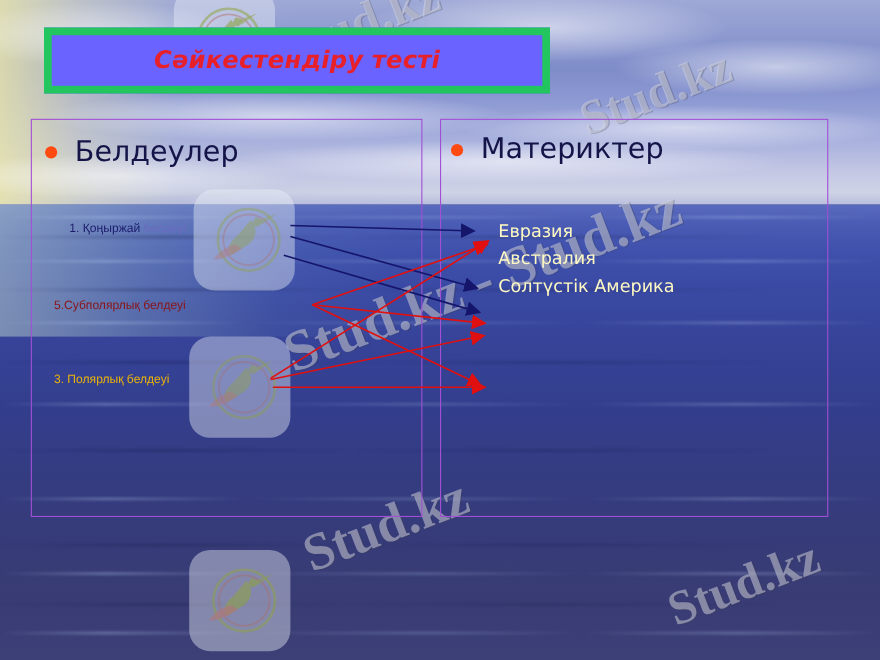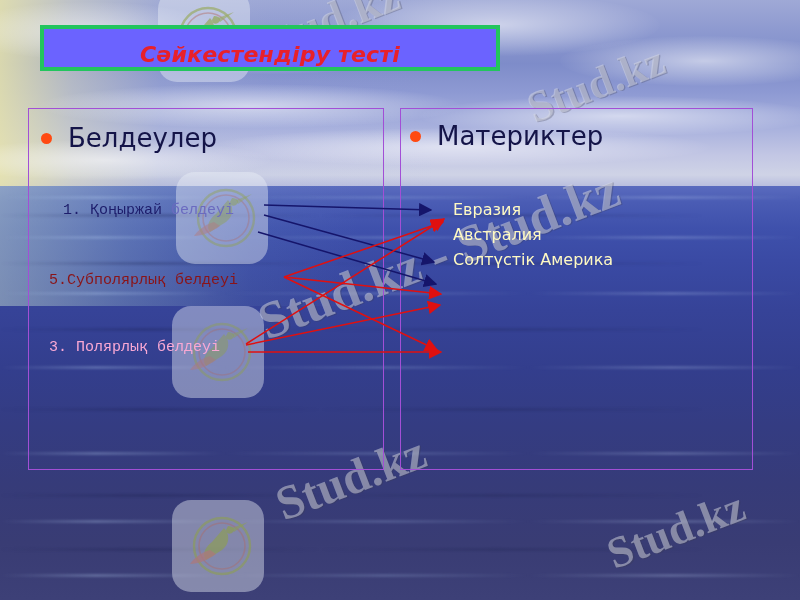--- a/index.html
+++ b/index.html
@@ -81,24 +81,24 @@
     position:absolute;
     width:92px; height:92px;
     border-radius:19px;
     background:rgba(236,240,248,.42);
     pointer-events:none;
   }
   .wm-bird svg { display:block; width:92px; height:92px; opacity:.72; }
 
   
   #title-banner {
-    position:absolute; left:40px; top:25px; width:460px; height:46px;
+    position:absolute; left:40px; top:25px; width:460px; height:60px;
     background:#6b63ff;
-    border:4px solid #22c55e;
-    display:flex; align-items:flex-end; justify-content:center;
+    border:7px solid #22c55e;
+    display:flex; align-items:center; justify-content:center;
   }
   #title-text {
     font-family:"DejaVu Sans", sans-serif;
     font-weight:bold; font-style:italic;
     font-size:22px; color:#e8202a;
     letter-spacing:.2px;
     white-space:nowrap;
   }
 
   
@@ -114,28 +114,28 @@
   .head-text {
     font-family:"DejaVu Sans", sans-serif;
     font-size:26px; color:#141448;
   }
 
   #left-head  { left:12px;  top:14px; }
   #right-head { left:9px;   top:12px; }
 
   .zone {
     position:absolute;
-    font-family:Liberation Mono, monospace;
-    font-size:15px;
+    font-family:Liberation Sans, sans-serif;
+    font-size:11px;
     white-space:nowrap;
   }
   #zone-1 { left:34px; top:93px; color:#1d1d6b; }
   #zone-1 .tail { color:#6b6bc0; }
   #zone-2 { left:20px; top:163px; color:#8a1418; }
-  #zone-3 { left:20px; top:230px; color:#f9a8d4; }
+  #zone-3 { left:20px; top:230px; color:#eab308; }
 
   #continent-list {
     position:absolute; left:52px; top:88px;
     font-family:"DejaVu Sans", sans-serif;
     font-size:16px; color:#fef9c3; line-height:25px;
   }
   #continent-list div { white-space:nowrap; }
 
   
   #arrows { position:absolute; left:0; top:0; width:800px; height:600px; pointer-events:none; }

